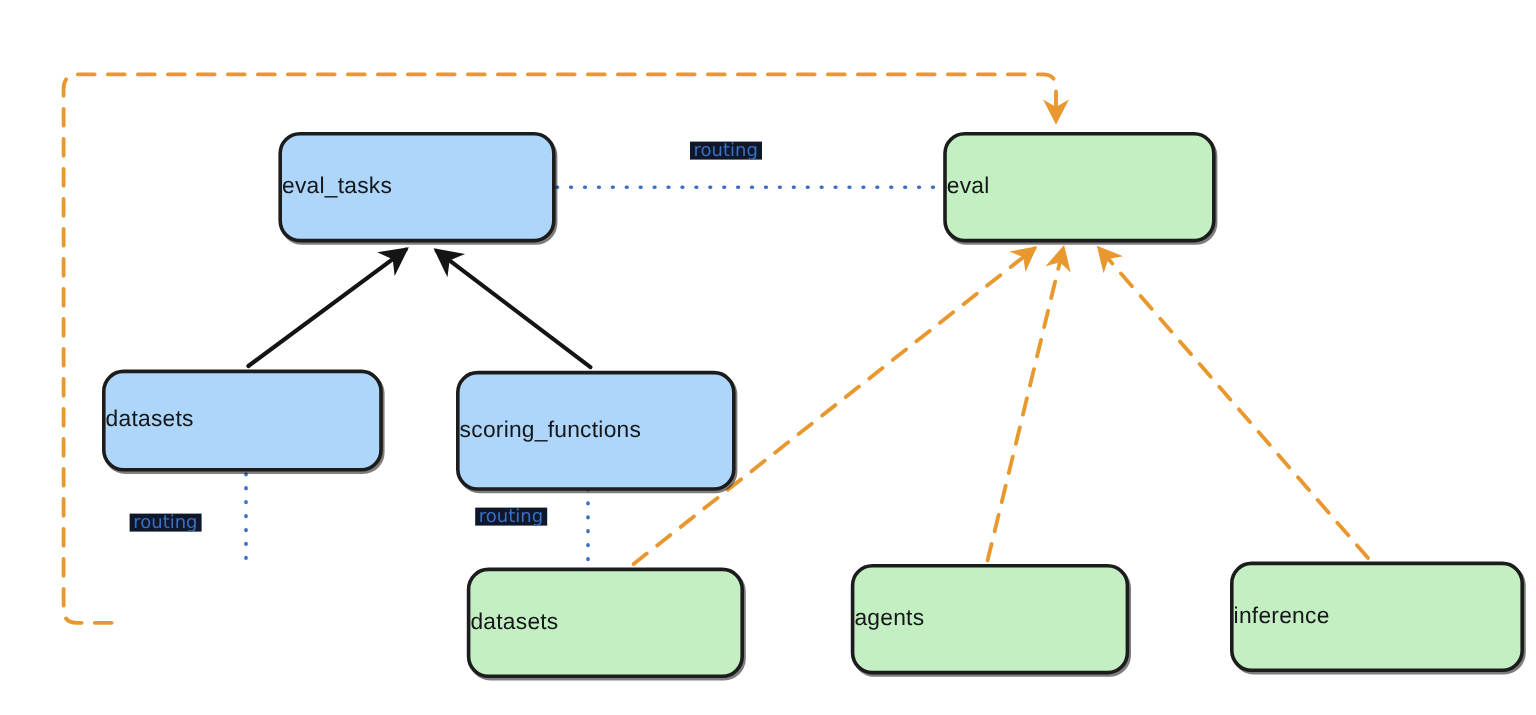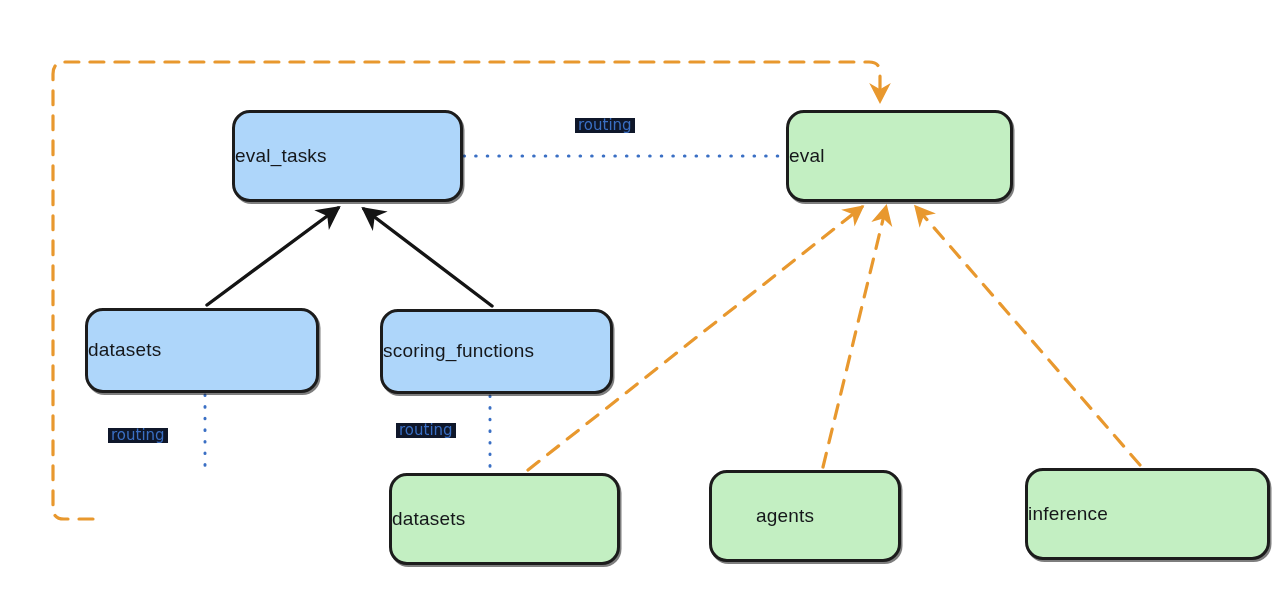--- a/index.html
+++ b/index.html
@@ -100,30 +100,30 @@
   </div>
 
   <div class="node green" style="left:786px; top:110px; width:227px; height:92px;">
     <span>eval</span>
   </div>
 
   <div class="node blue" style="left:85px; top:308px; width:234px; height:85px;">
     <span>datasets</span>
   </div>
 
-  <div class="node blue" style="left:380px; top:309px; width:233px; height:85px;">
+  <div class="node blue" style="left:380px; top:309px; width:233px; height:100px;">
     <span>scoring_functions</span>
   </div>
 
 
   <div class="node green" style="left:389px; top:473px; width:231px; height:92px;">
     <span>datasets</span>
   </div>
 
-  <div class="node green" style="left:709px; top:470px; width:192px; height:92px;padding-left:44px;">
+  <div class="node green" style="left:709px; top:470px; width:232px; height:92px;">
     <span>agents</span>
   </div>
 
   <div class="node green" style="left:1025px; top:468px; width:245px; height:92px;">
     <span>inference</span>
   </div>
 
 </div>
 
 </body></html>

